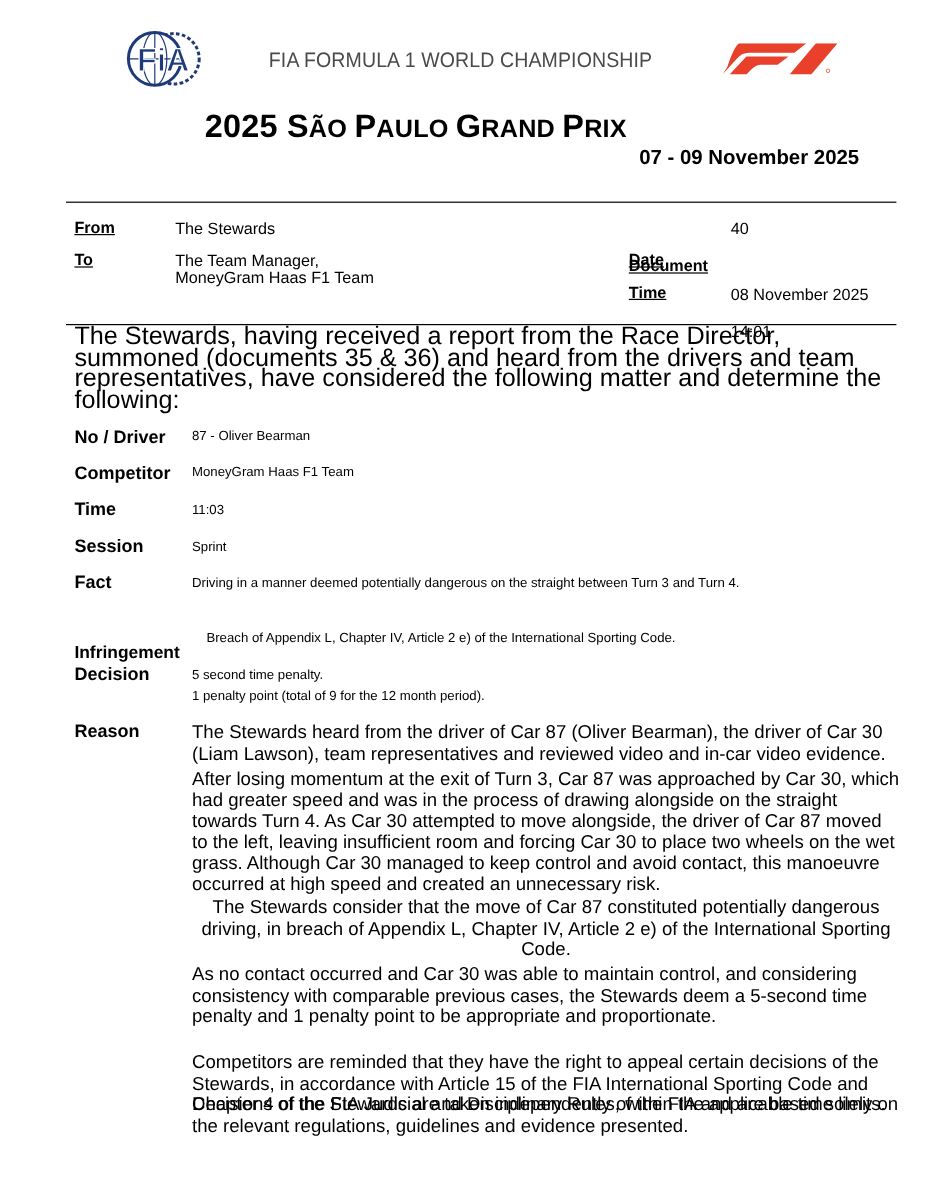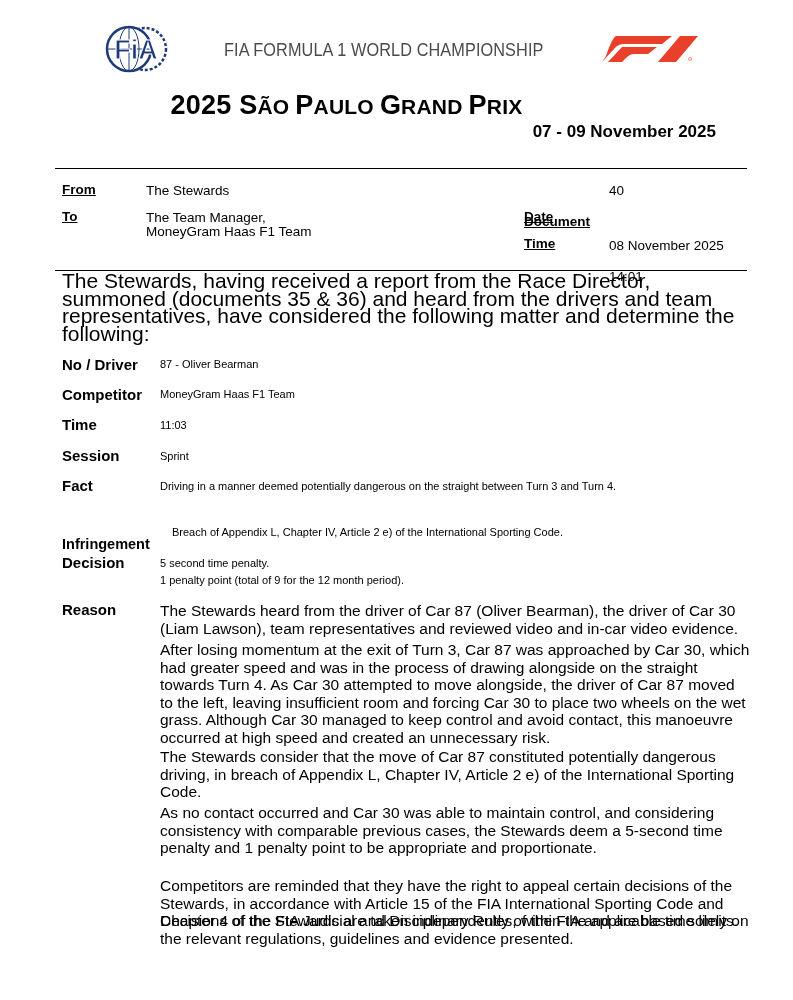--- a/index.html
+++ b/index.html
@@ -84,17 +84,17 @@
 <div class="abs field-label" style="top:536px; font-size:14.5px;">Infringement</div>
 <div class="abs field-value" style="top:524px;margin-left:12px;">Breach of Appendix L, Chapter IV, Article 2 e) of the International Sporting Code.</div>
 
 <div class="abs field-label" style="top:554px;">Decision</div>
 <div class="abs field-value" style="top:555px;">5 second time penalty.</div>
 <div class="abs field-value" style="top:572px;">1 penalty point (total of 9 for the 12 month period).</div>
 
 <div class="abs field-label" style="top:601px;">Reason</div>
 <div class="abs para" style="top:602px;">The Stewards heard from the driver of Car 87 (Oliver Bearman), the driver of Car 30 (Liam Lawson), team representatives and reviewed video and in-car video evidence.</div>
 <div class="abs para" style="top:641px;">After losing momentum at the exit of Turn 3, Car 87 was approached by Car 30, which had greater speed and was in the process of drawing alongside on the straight towards Turn 4. As Car 30 attempted to move alongside, the driver of Car 87 moved to the left, leaving insufficient room and forcing Car 30 to place two wheels on the wet grass. Although Car 30 managed to keep control and avoid contact, this manoeuvre occurred at high speed and created an unnecessary risk.</div>
-<div class="abs para" style="top:748px;">The Stewards consider that the move of Car 87 constituted potentially dangerous driving, in breach of Appendix L, Chapter IV, Article 2 e) of the International Sporting Code.</div>
+<div class="abs para" style="top:748px;text-align:center;">The Stewards consider that the move of Car 87 constituted potentially dangerous driving, in breach of Appendix L, Chapter IV, Article 2 e) of the International Sporting Code.</div>
 <div class="abs para" style="top:804px;">As no contact occurred and Car 30 was able to maintain control, and considering consistency with comparable previous cases, the Stewards deem a 5-second time penalty and 1 penalty point to be appropriate and proportionate.</div>
 
 <div class="abs para" style="top:877px;">Competitors are reminded that they have the right to appeal certain decisions of the Stewards, in accordance with Article 15 of the FIA International Sporting Code and Chapter 4 of the FIA Judicial and Disciplinary Rules, within the applicable time limits.</div>
 <div class="abs para" style="top:912px;">Decisions of the Stewards are taken independently of the FIA and are based solely on the relevant regulations, guidelines and evidence presented.</div>
 
 </body></html>

